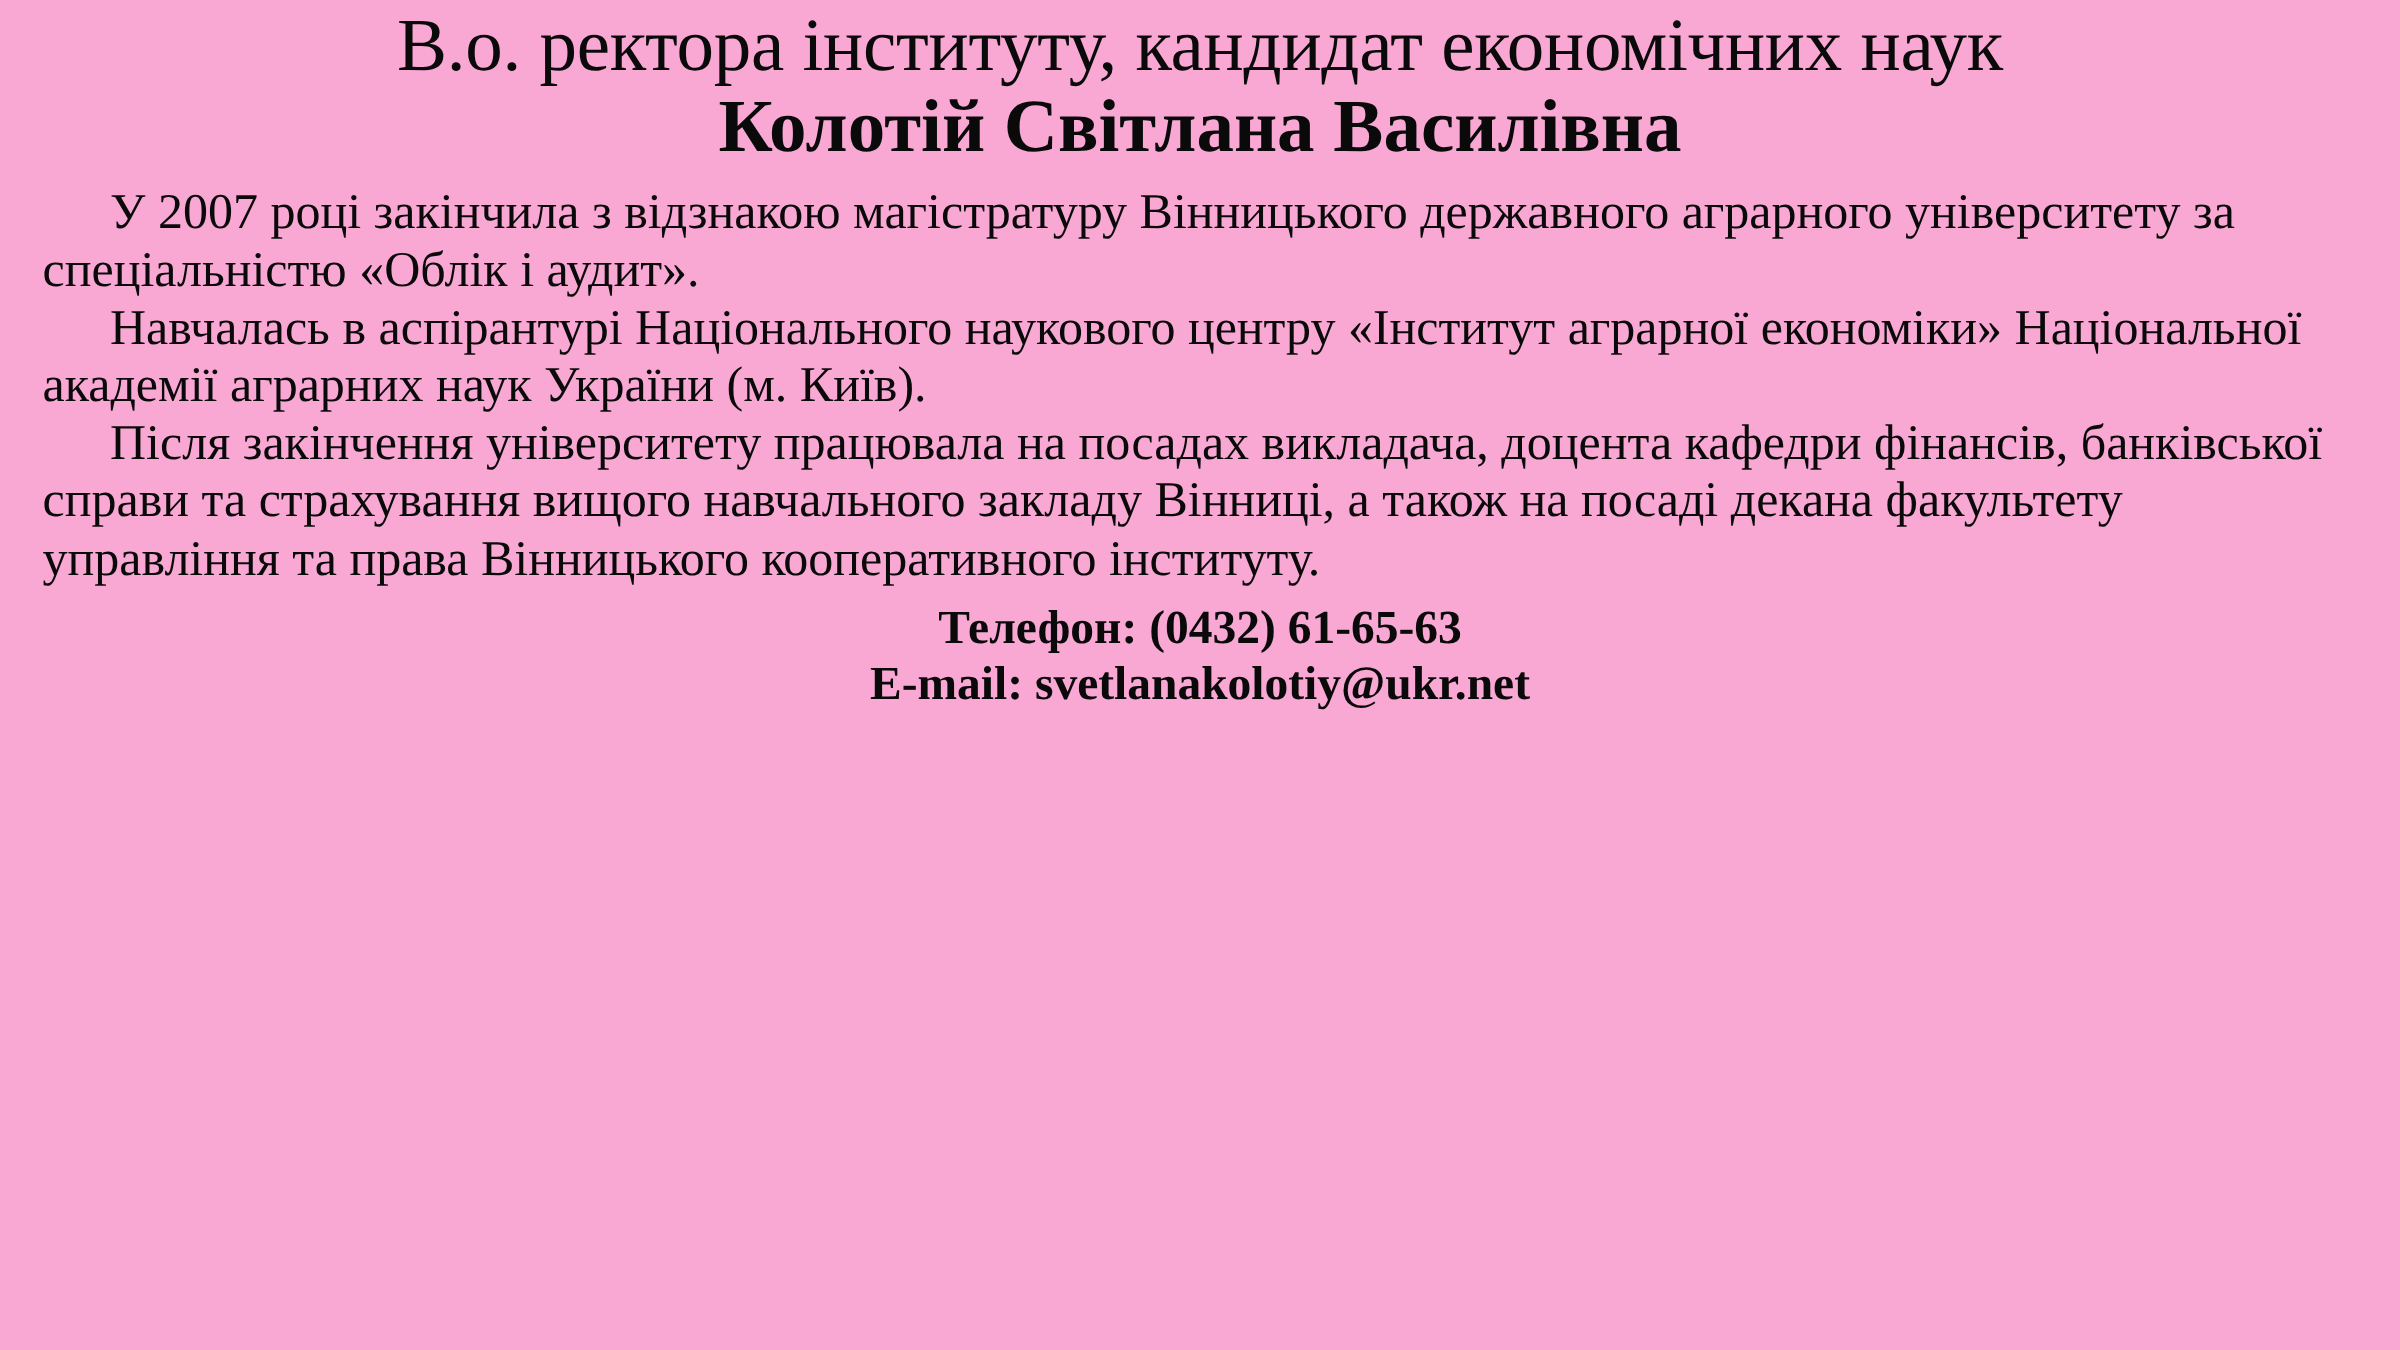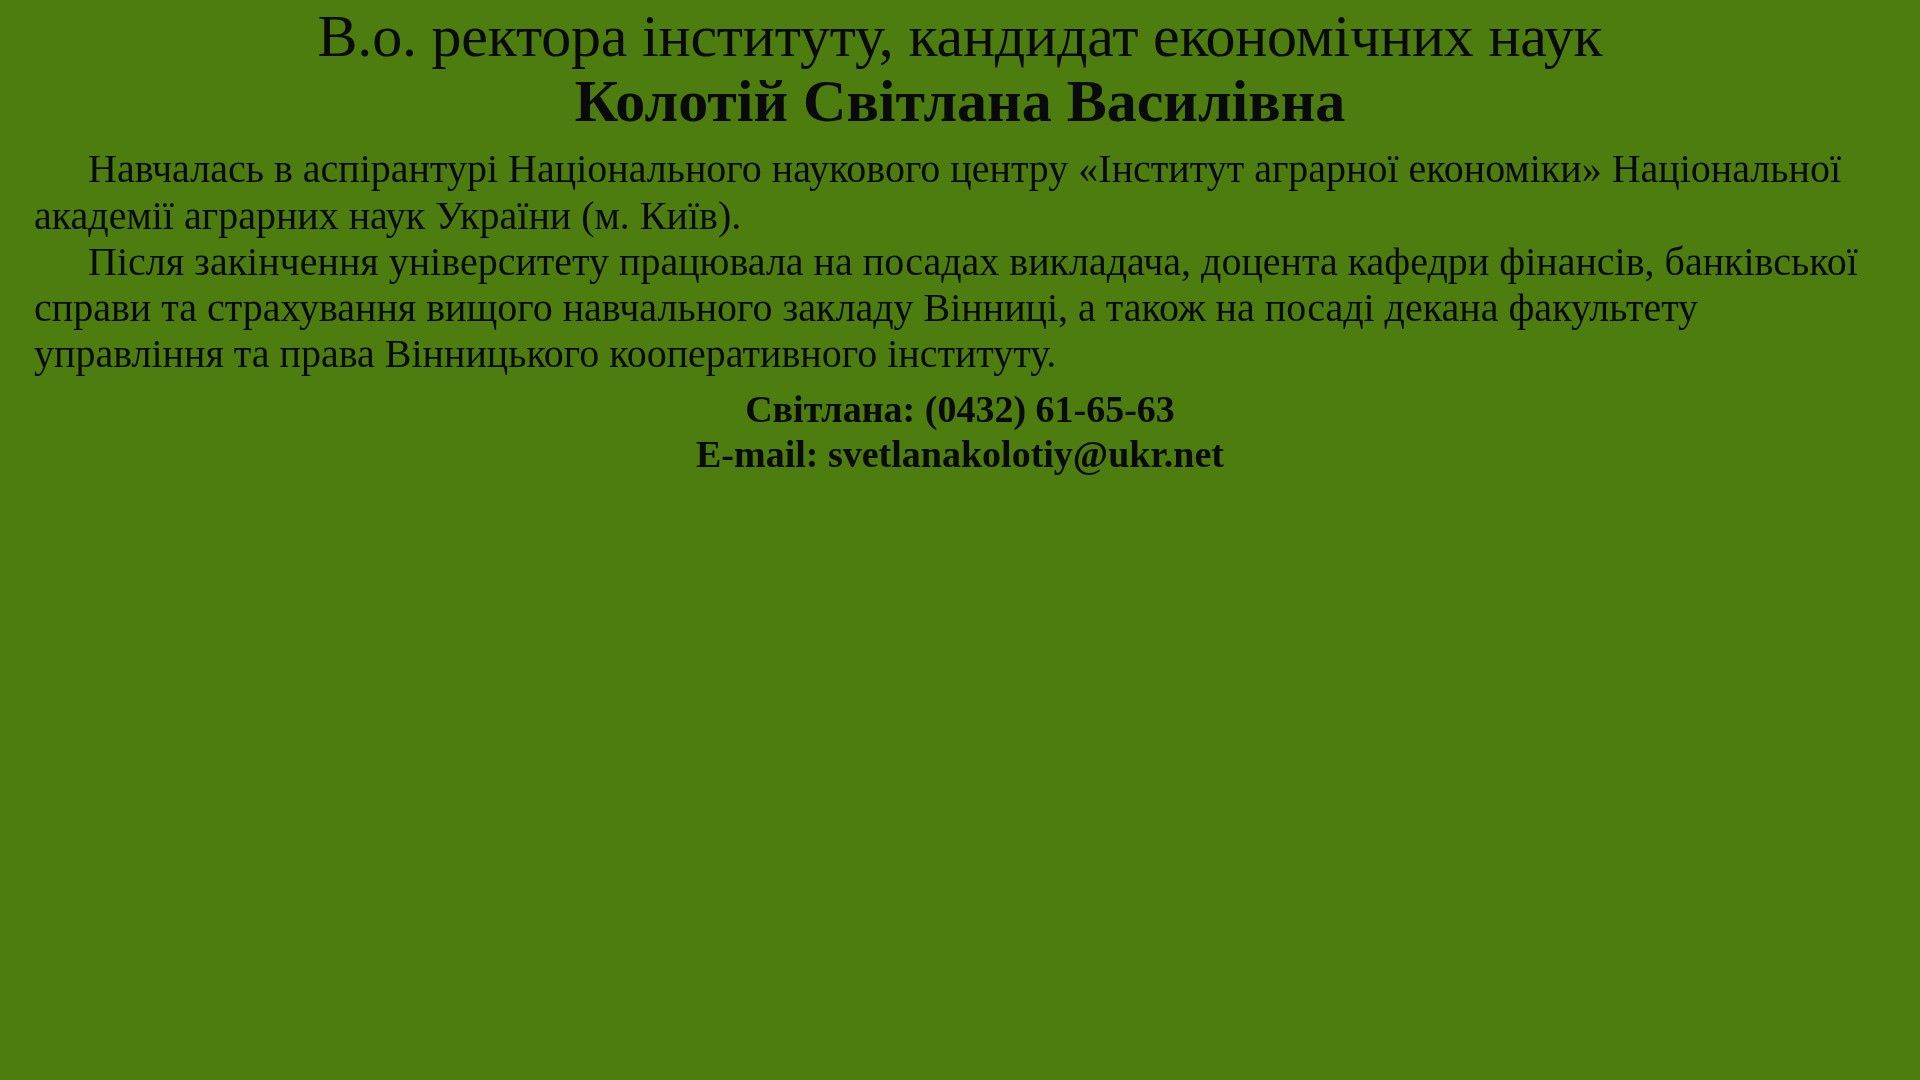--- a/index.html
+++ b/index.html
@@ -15,21 +15,21 @@
     color: #0a0a0a;
     overflow: hidden;
   }
   .slide {
     width: 1920px;
     height: 1080px;
     box-sizing: border-box;
     padding: 6px 34px 0 34px;
     display: flex;
     flex-direction: column;
-    background: #4d7c0f;
+    background: #f9a8d4;
   }
   .title-block {
     text-align: center;
     line-height: 1.02;
   }
   .title-line-1 {
     font-size: 60px;
     font-weight: 400;
     letter-spacing: -0.2px;
     white-space: nowrap;
@@ -68,27 +68,28 @@
 <body style="background: rgb(237, 207, 32); color: rgb(10, 10, 10);">
 
 <div class="slide">
 
   <div class="title-block">
     <div class="title-line-1">В.о. ректора інституту, кандидат економічних наук</div>
     <div class="title-line-2">Колотій Світлана Василівна</div>
   </div>
 
   <div class="body-block">
+    <p class="para">У 2007 році закінчила з відзнакою магістратуру Вінницького державного аграрного університету за спеціальністю «Облік і аудит».</p>
     <p class="para">Навчалась в аспірантурі Національного наукового центру «Інститут аграрної економіки» Національної академії аграрних наук України (м. Київ).</p>
     <p class="para">Після закінчення університету працювала на посадах викладача, доцента кафедри фінансів, банківської справи та страхування вищого навчального закладу Вінниці, а також на посаді декана факультету управління та права Вінницького кооперативного інституту.</p>
   </div>
 
   <div class="contact-block">
     <div>
-      <span class="contact-label">Світлана:</span>
+      <span class="contact-label">Телефон:</span>
       <span class="contact-value">(0432) 61-65-63</span>
     </div>
     <div>
       <span class="contact-label">E-mail:</span>
       <span class="contact-value">svetlanakolotiy@ukr.net</span>
     </div>
   </div>
 
 </div>
 

